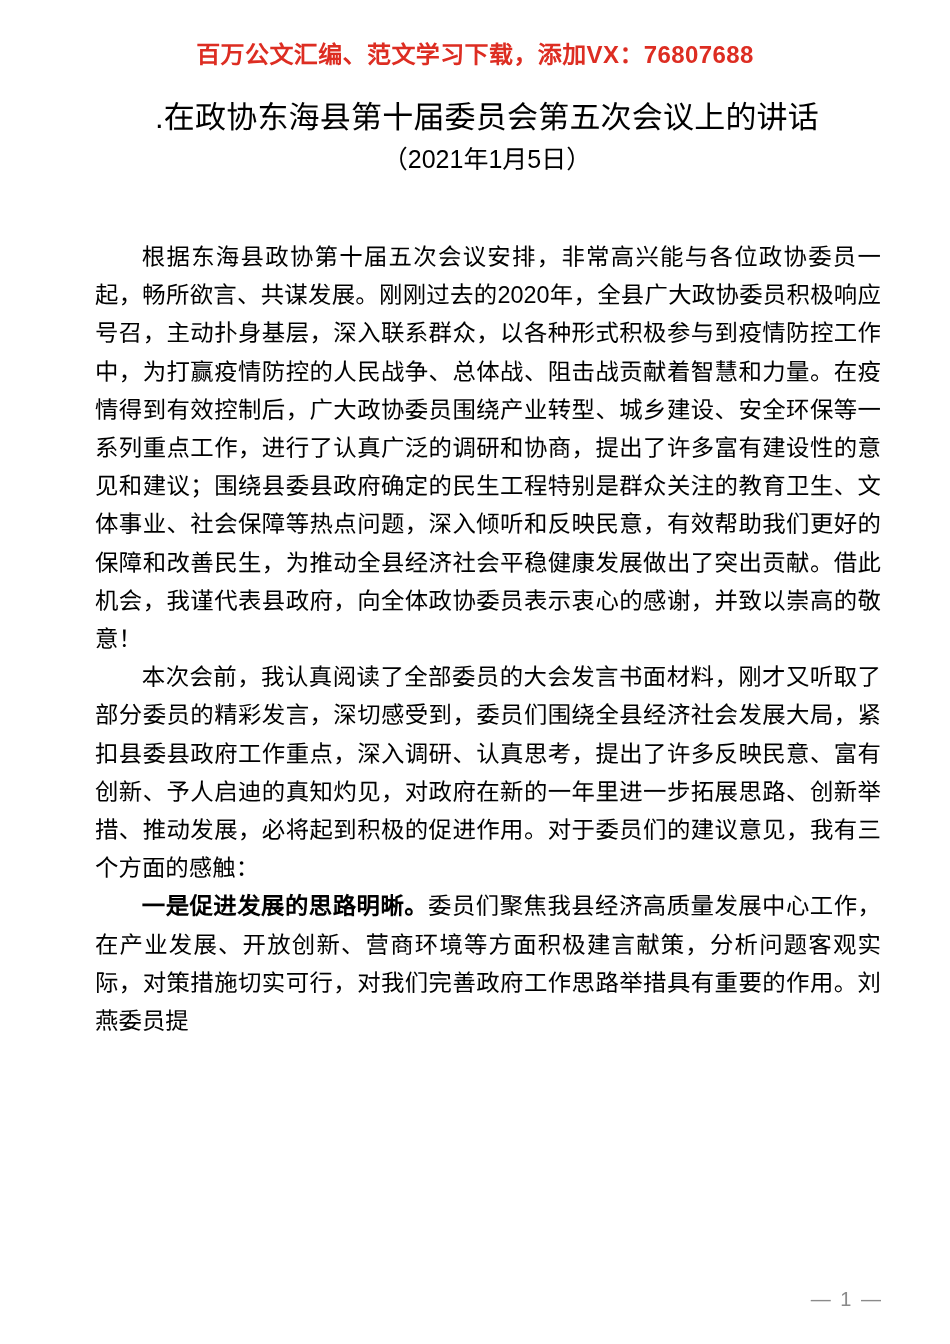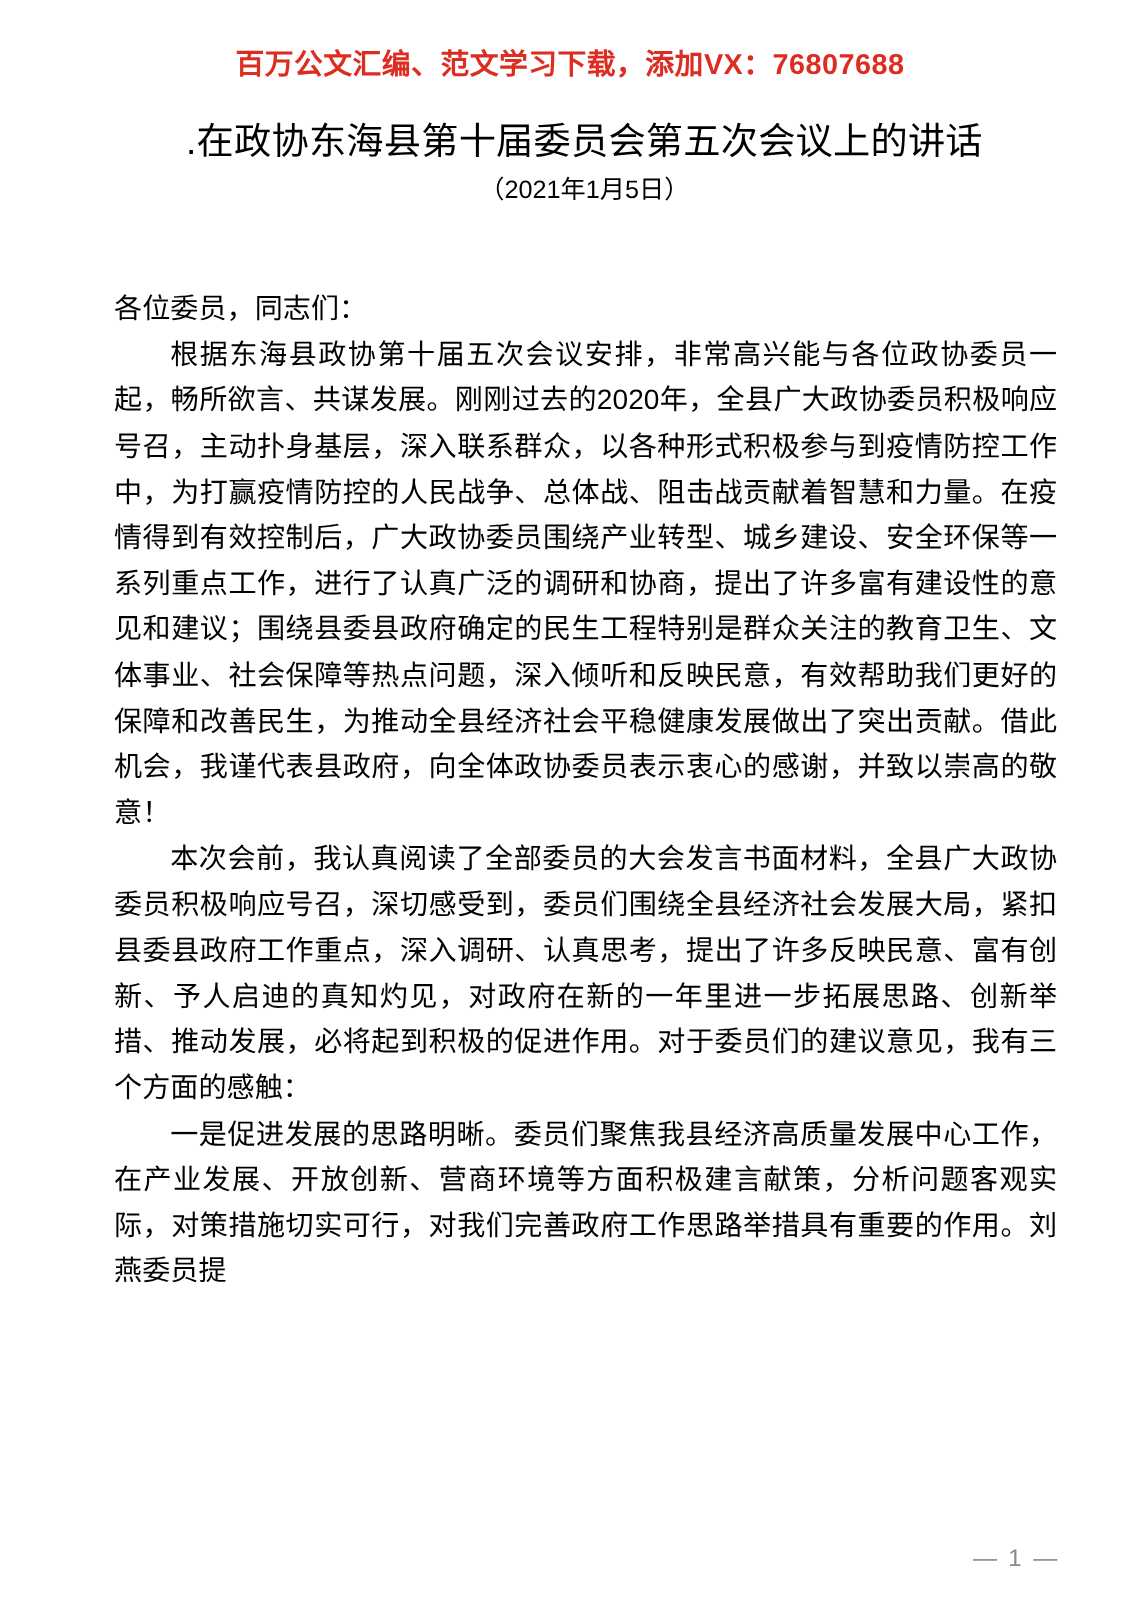--- a/index.html
+++ b/index.html
@@ -52,21 +52,21 @@
     letter-spacing: 0.2px;
     white-space: nowrap;
   }
   .doc-byline {
     font-size: 23.5px;
     line-height: 36px;
     margin-top: 5px;
     white-space: nowrap;
   }
   .doc-date {
-    font-size: 21px;
+    font-size: 25px;
     line-height: 36px;
     margin-top: 5px;
     white-space: nowrap;
   }
 
   
   .body-text {
     position: absolute;
     top: 238px;
     left: 86px;
@@ -83,21 +83,21 @@
     text-justify: inter-ideograph;
   }
   .para.indent {
     text-indent: 2em;
   }
   .para.flush {
     text-indent: 0;
   }
   .para b,
   .para .bold {
-    font-weight: 400;
+    font-weight: 700;
   }
 
   
   .page-footer {
     position: absolute;
     left: 0;
     right: 0;
     top: 1288px;
     text-align: right;
     padding-right: 58px;
@@ -114,26 +114,25 @@
 
   <div class="promo-header" style="color: rgb(221, 45, 34);">百万公文汇编、范文学习下载，添加VX：76807688</div>
 
   <div class="title-block">
     <div class="doc-title">.在政协东海县第十届委员会第五次会议上的讲话</div>
     <div class="doc-date">（2021年1月5日）</div>
   </div>
 
   <div class="body-text">
 
-    <p class="para flush">各位委员，同志们：</p>
 
     <p class="para indent">根据东海县政协第十届五次会议安排，非常高兴能与各位政协委员一起，畅所欲言、共谋发展。刚刚过去的2020年，全县广大政协委员积极响应号召，主动扑身基层，深入联系群众，以各种形式积极参与到疫情防控工作中，为打赢疫情防控的人民战争、总体战、阻击战贡献着智慧和力量。在疫情得到有效控制后，广大政协委员围绕产业转型、城乡建设、安全环保等一系列重点工作，进行了认真广泛的调研和协商，提出了许多富有建设性的意见和建议；围绕县委县政府确定的民生工程特别是群众关注的教育卫生、文体事业、社会保障等热点问题，深入倾听和反映民意，有效帮助我们更好的保障和改善民生，为推动全县经济社会平稳健康发展做出了突出贡献。借此机会，我谨代表县政府，向全体政协委员表示衷心的感谢，并致以崇高的敬意！</p>
 
 
-    <p class="para indent">本次会前，我认真阅读了全部委员的大会发言书面材料，全县广大政协委员积极响应号召，深切感受到，委员们围绕全县经济社会发展大局，紧扣县委县政府工作重点，深入调研、认真思考，提出了许多反映民意、富有创新、予人启迪的真知灼见，对政府在新的一年里进一步拓展思路、创新举措、推动发展，必将起到积极的促进作用。对于委员们的建议意见，我有三个方面的感触：</p>
+    <p class="para indent">本次会前，我认真阅读了全部委员的大会发言书面材料，刚才又听取了部分委员的精彩发言，深切感受到，委员们围绕全县经济社会发展大局，紧扣县委县政府工作重点，深入调研、认真思考，提出了许多反映民意、富有创新、予人启迪的真知灼见，对政府在新的一年里进一步拓展思路、创新举措、推动发展，必将起到积极的促进作用。对于委员们的建议意见，我有三个方面的感触：</p>
 
     <p class="para indent"><span class="bold">一是促进发展的思路明晰。</span><span>委员们聚焦我县经济高质量发展中心工作，在产业发展、开放创新、营商环境等方面积极建言献策，分析问题客观实际，对策措施切实可行，对我们完善政府工作思路举措具有重要的作用。刘燕委员提</span></p>
 
   </div>
 
   <div class="page-footer">— 1 —</div>
 
 </div>
 
 </body></html>

